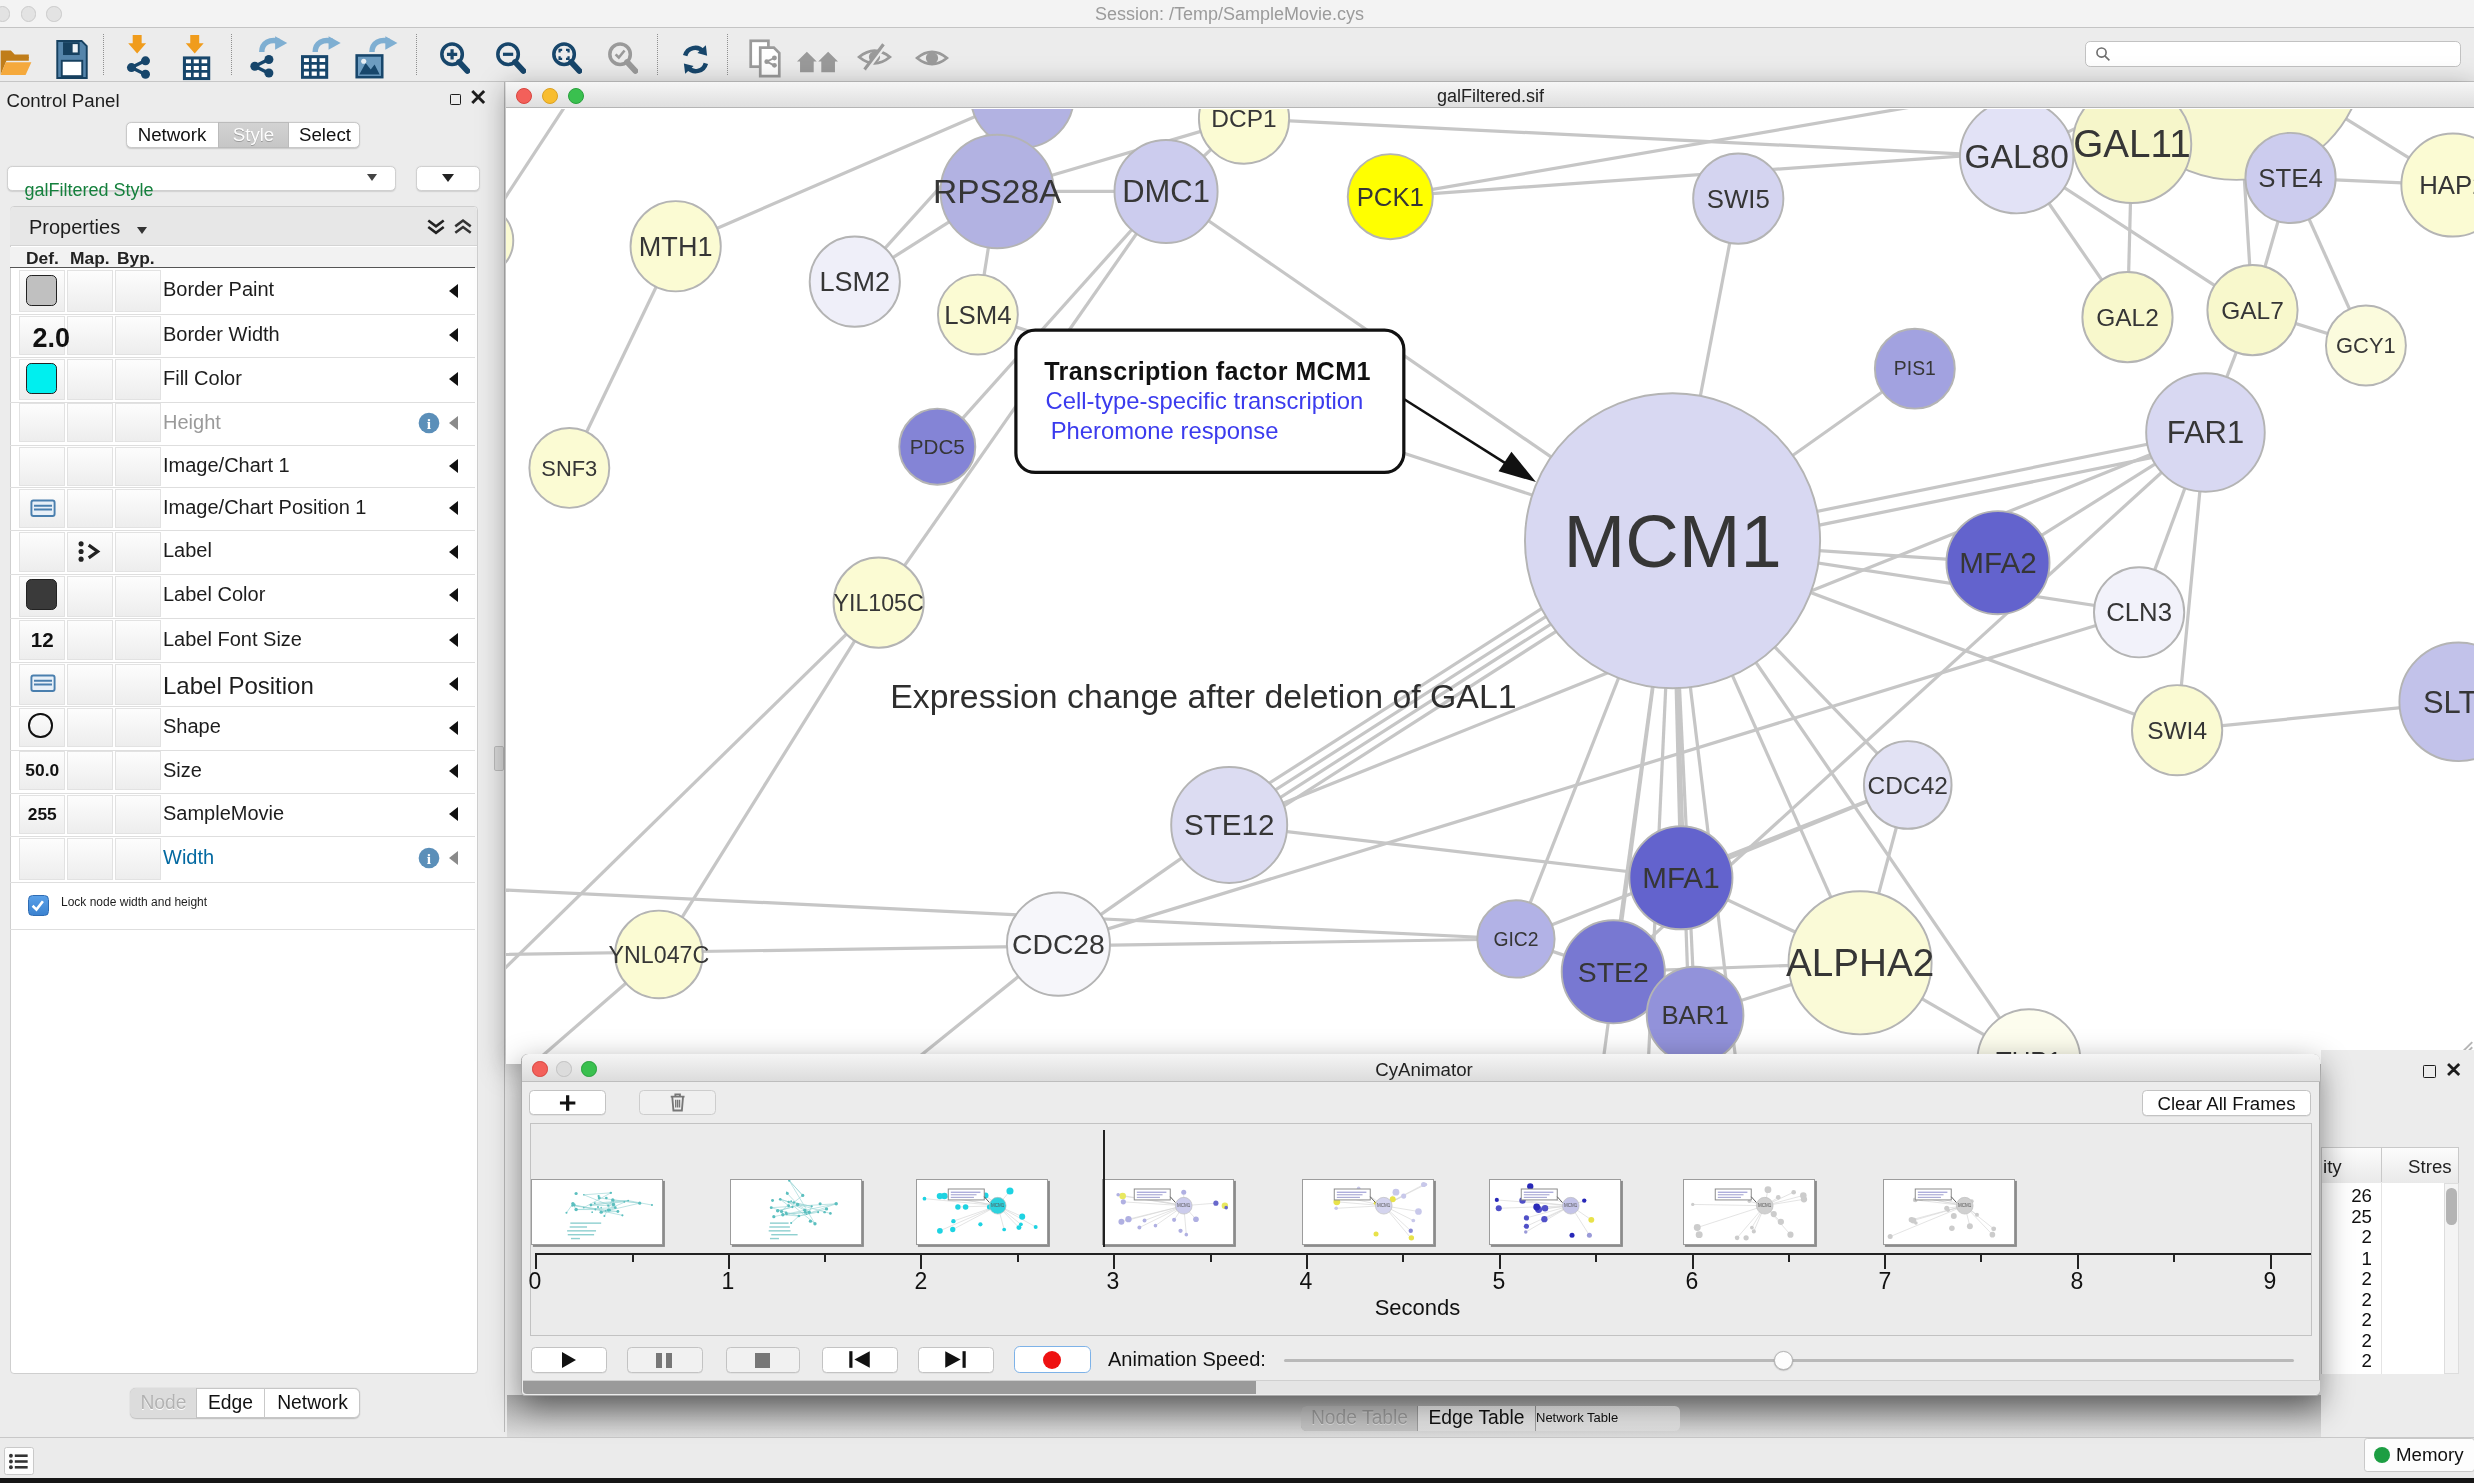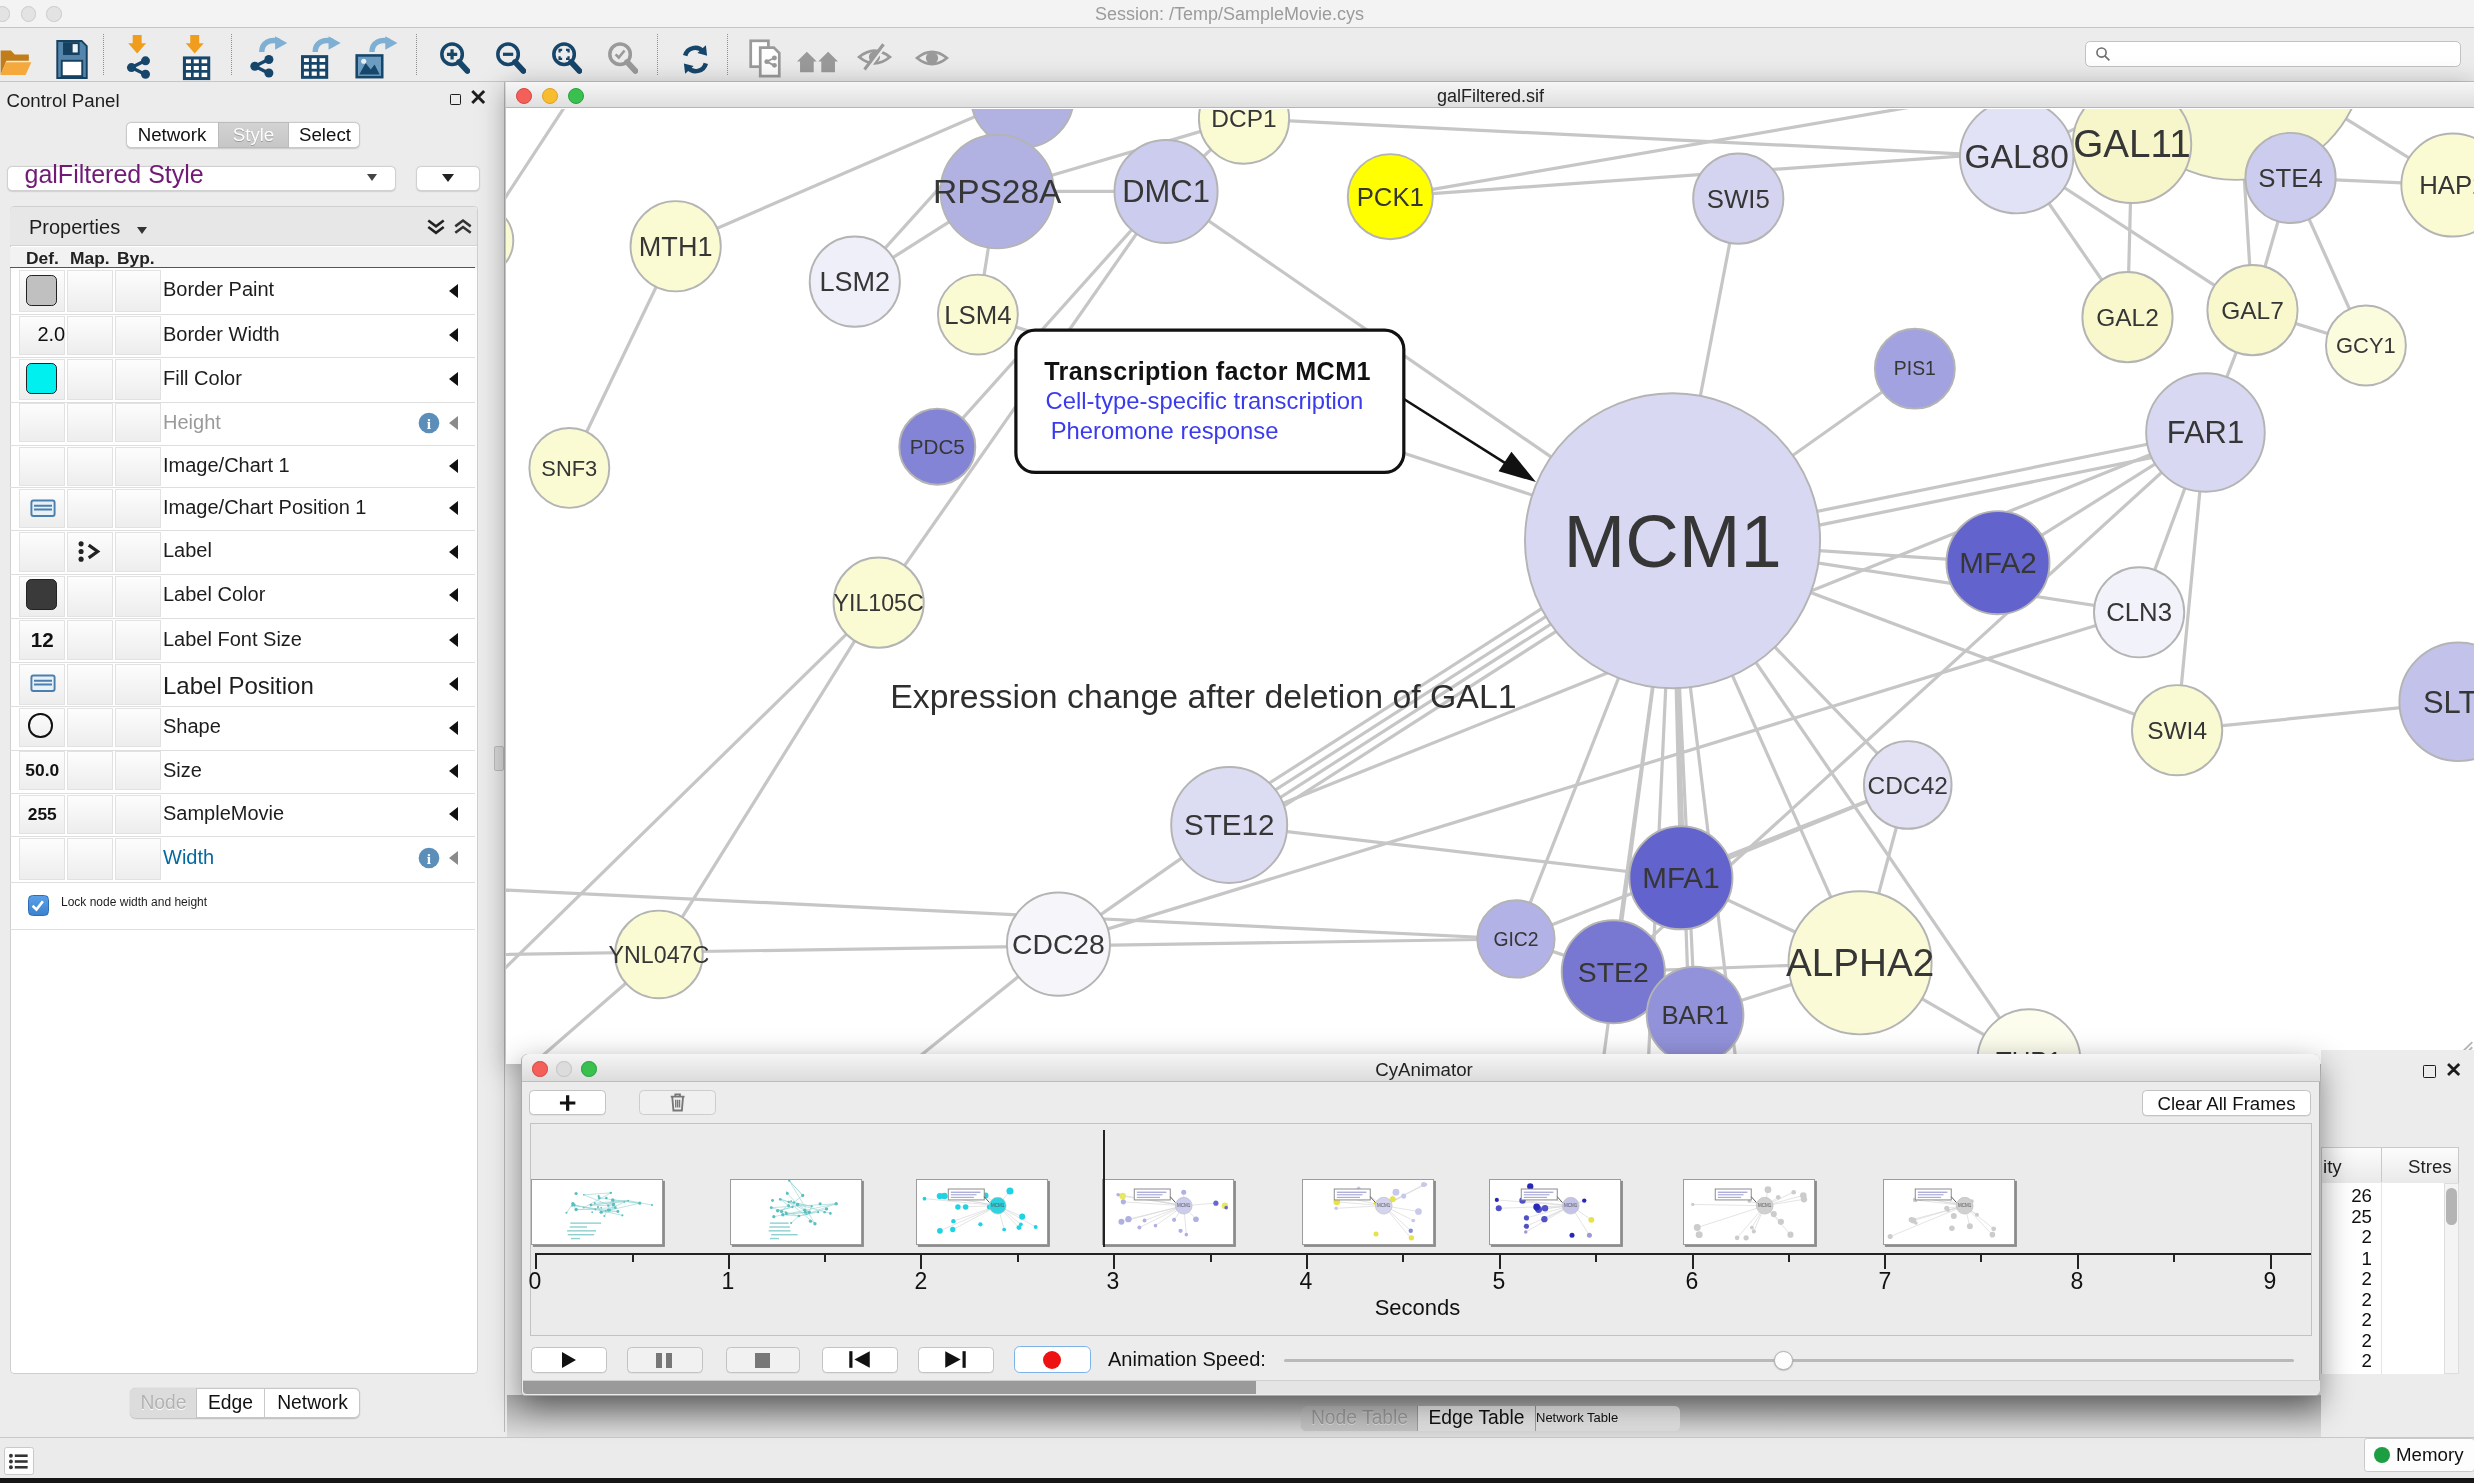--- a/index.html
+++ b/index.html
@@ -139,21 +139,21 @@
 <div style="position:absolute;left:0;top:82px;width:505px;height:1350px;background:#ececec;border-right:1.3px solid #b9b9b9"></div>
 <div style="position:absolute;left:6.4px;top:90px;font-size:18.7px;color:#1d1d1d">Control Panel</div>
 <div style="position:absolute;left:450px;top:94px;width:11px;height:11px;border:1.9px solid #1d1d1d;border-radius:1.3px"></div>
 <div style="position:absolute;left:469px;top:85px;font-size:22px;font-weight:bold;color:#1d1d1d">✕</div>
 <div style="position:absolute;left:126px;top:122px;width:234px;height:26.4px;background:#fff;border:0.6px solid #c9c9c9;border-radius:5.2px;box-shadow:0 0.6px 1.3px rgba(0,0,0,0.15)"></div>
 <div style="position:absolute;left:218px;top:122px;width:71px;height:26.4px;background:linear-gradient(#d2d2d2,#c6c6c6);border:0.6px solid #bbb"></div>
 <div style="position:absolute;left:126px;top:122px;width:92px;height:26.4px;font-size:18.7px;color:#111;text-align:center;line-height:26.4px">Network</div>
 <div style="position:absolute;left:218px;top:122px;width:71px;height:26.4px;font-size:18.7px;color:#fdfdfd;text-align:center;line-height:26.4px;text-shadow:0 0.6px 0.6px #999">Style</div>
 <div style="position:absolute;left:289px;top:122px;width:72px;height:26.4px;font-size:18.7px;color:#111;text-align:center;line-height:26.4px">Select</div>
 <div style="position:absolute;left:7px;top:166px;width:389px;height:24.5px;background:#fff;border:0.6px solid #d0d0d0;border-radius:5.2px;box-shadow:0 0.6px 1.3px rgba(0,0,0,0.12)"></div>
-<div style="position:absolute;left:24.5px;top:160px;font-size:25px;color:#701a75">galFiltered Style</div>
+<div style="position:absolute;left:24.5px;top:180px;font-size:18px;color:#15803d">galFiltered Style</div>
 <div style="position:absolute;left:367px;top:174px;width:0;height:0;border-left:5.8px solid transparent;border-right:5.8px solid transparent;border-top:7.7px solid #444"></div>
 <div style="position:absolute;left:416px;top:166px;width:64px;height:24.5px;background:#fff;border:0.6px solid #d0d0d0;border-radius:5.2px;box-shadow:0 0.6px 1.3px rgba(0,0,0,0.12)"></div>
 <div style="position:absolute;left:442px;top:174px;width:0;height:0;border-left:6.4px solid transparent;border-right:6.4px solid transparent;border-top:8.4px solid #222"></div>
 <div style="position:absolute;left:9.7px;top:206px;width:468px;height:1168px;background:#fff;border:0.6px solid #cfcfcf;border-radius:3.9px"></div>
 <div style="position:absolute;left:10.3px;top:207px;width:467px;height:39px;background:#e7e7e7;border-radius:3.9px 3.9px 0 0;border-bottom:0.6px solid #d4d4d4"></div>
 <div style="position:absolute;left:29px;top:216px;font-size:20px;color:#1d1d1d">Properties</div>
 <div style="position:absolute;left:137px;top:227px;width:0;height:0;border-left:5.2px solid transparent;border-right:5.2px solid transparent;border-top:7px solid #333"></div>
 <svg style="position:absolute;left:425px;top:218px" width="22" height="19.3" viewBox="0 0 34 30">
     <path d="M5 4 L17 13 L29 4 M5 14 L17 23 L29 14" stroke="#222" stroke-width="4" fill="none"></path>
   </svg>
@@ -171,21 +171,21 @@
 <div style="position:absolute;left:115px;top:270px;width:46px;height:42px;background:linear-gradient(#fdfdfd,#ededed);border:0.6px solid #e2e2e2"></div>
 <div style="position:absolute;left:163px;top:278px;font-size:20px;color:#1d1d1d">Border Paint</div>
 <div style="position:absolute;left:449px;top:284px;width:0;height:0;border-top:7px solid transparent;border-bottom:7px solid transparent;border-right:9.7px solid #111"></div>
 <div style="position:absolute;left:26.4px;top:275px;width:31px;height:31px;background:#c0c0c0;border:1.9px solid #222;border-radius:5.2px"></div>
 <div style="position:absolute;left:10.3px;top:357px;width:465px;height:0.6px;background:#dedede"></div>
 <div style="position:absolute;left:19.3px;top:316px;width:46px;height:39px;background:linear-gradient(#fdfdfd,#ededed);border:0.6px solid #e2e2e2"></div>
 <div style="position:absolute;left:67px;top:316px;width:46px;height:39px;background:linear-gradient(#fdfdfd,#ededed);border:0.6px solid #e2e2e2"></div>
 <div style="position:absolute;left:115px;top:316px;width:46px;height:39px;background:linear-gradient(#fdfdfd,#ededed);border:0.6px solid #e2e2e2"></div>
 <div style="position:absolute;left:163px;top:323px;font-size:20px;color:#1d1d1d">Border Width</div>
 <div style="position:absolute;left:449px;top:328px;width:0;height:0;border-top:7px solid transparent;border-bottom:7px solid transparent;border-right:9.7px solid #111"></div>
-<div style="position:absolute;left:19.3px;top:323px;width:64px;text-align:center;font-size:20px;font-weight:normal;color:#111">2.0</div>
+<div style="position:absolute;left:19.3px;top:323px;width:64px;text-align:center;font-size:27px;font-weight:bold;color:#111">2.0</div>
 <div style="position:absolute;left:10.3px;top:402px;width:465px;height:0.6px;background:#dedede"></div>
 <div style="position:absolute;left:19.3px;top:359px;width:46px;height:41px;background:linear-gradient(#fdfdfd,#ededed);border:0.6px solid #e2e2e2"></div>
 <div style="position:absolute;left:67px;top:359px;width:46px;height:41px;background:linear-gradient(#fdfdfd,#ededed);border:0.6px solid #e2e2e2"></div>
 <div style="position:absolute;left:115px;top:359px;width:46px;height:41px;background:linear-gradient(#fdfdfd,#ededed);border:0.6px solid #e2e2e2"></div>
 <div style="position:absolute;left:163px;top:367px;font-size:20px;color:#1d1d1d">Fill Color</div>
 <div style="position:absolute;left:449px;top:372px;width:0;height:0;border-top:7px solid transparent;border-bottom:7px solid transparent;border-right:9.7px solid #111"></div>
 <div style="position:absolute;left:26.4px;top:363px;width:31px;height:31px;background:#00efef;border:1.9px solid #222;border-radius:5.2px"></div>
 <div style="position:absolute;left:10.3px;top:445px;width:465px;height:0.6px;background:#dedede"></div>
 <div style="position:absolute;left:19.3px;top:403px;width:46px;height:39px;background:linear-gradient(#fdfdfd,#ededed);border:0.6px solid #e2e2e2"></div>
 <div style="position:absolute;left:67px;top:403px;width:46px;height:39px;background:linear-gradient(#fdfdfd,#ededed);border:0.6px solid #e2e2e2"></div>

